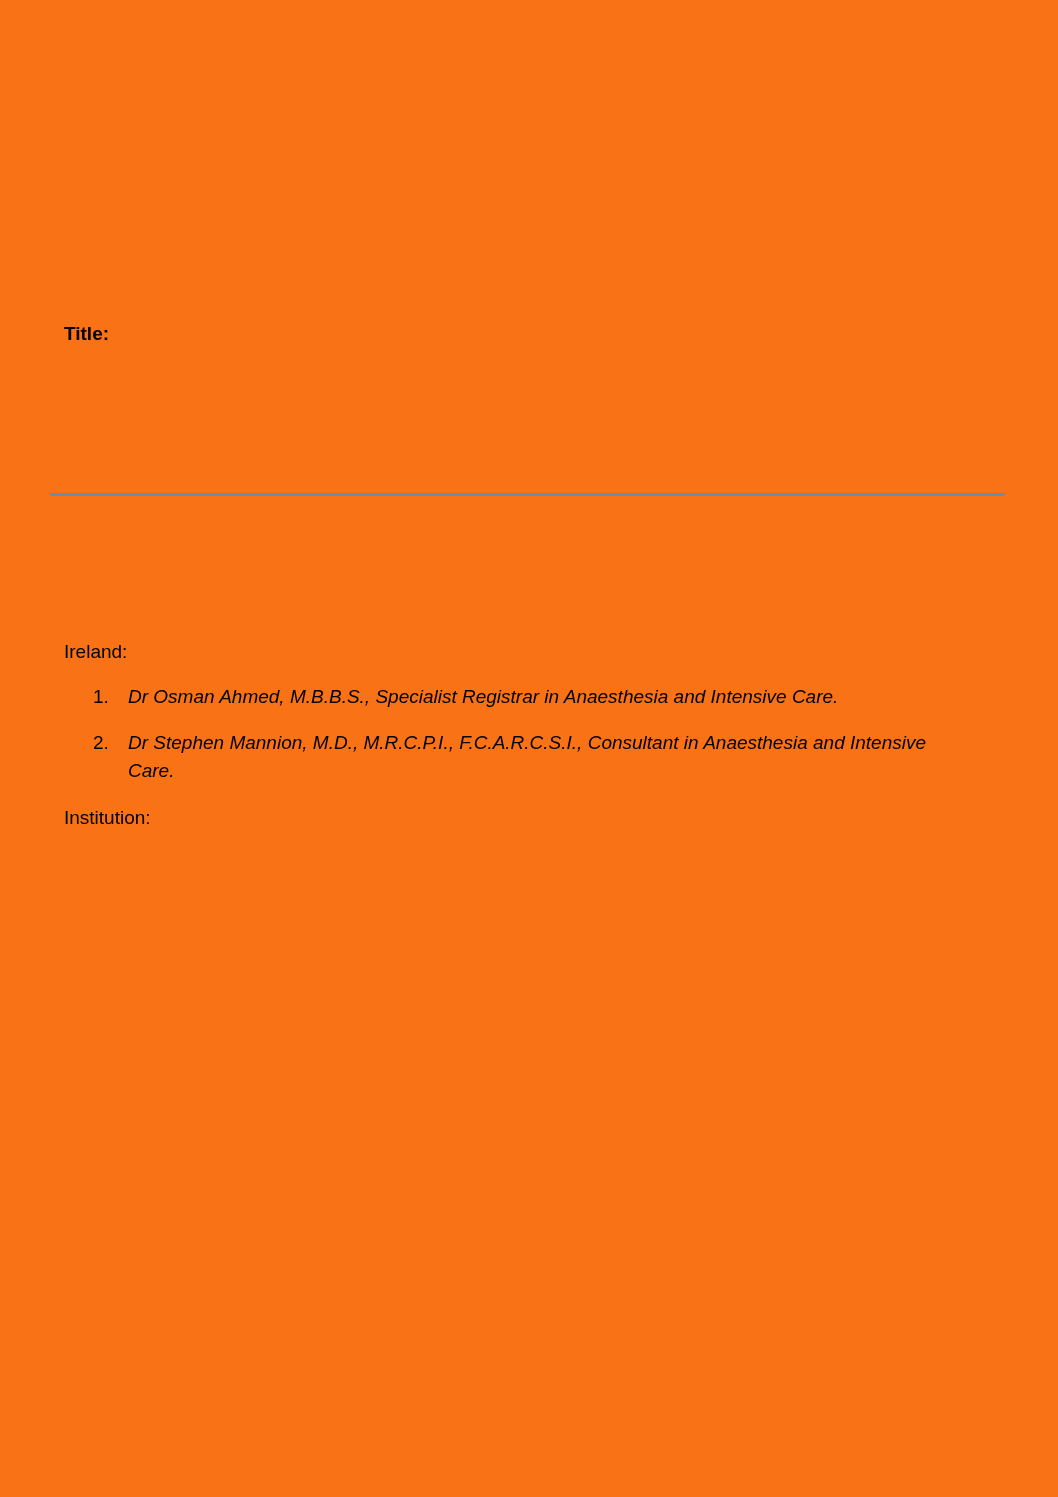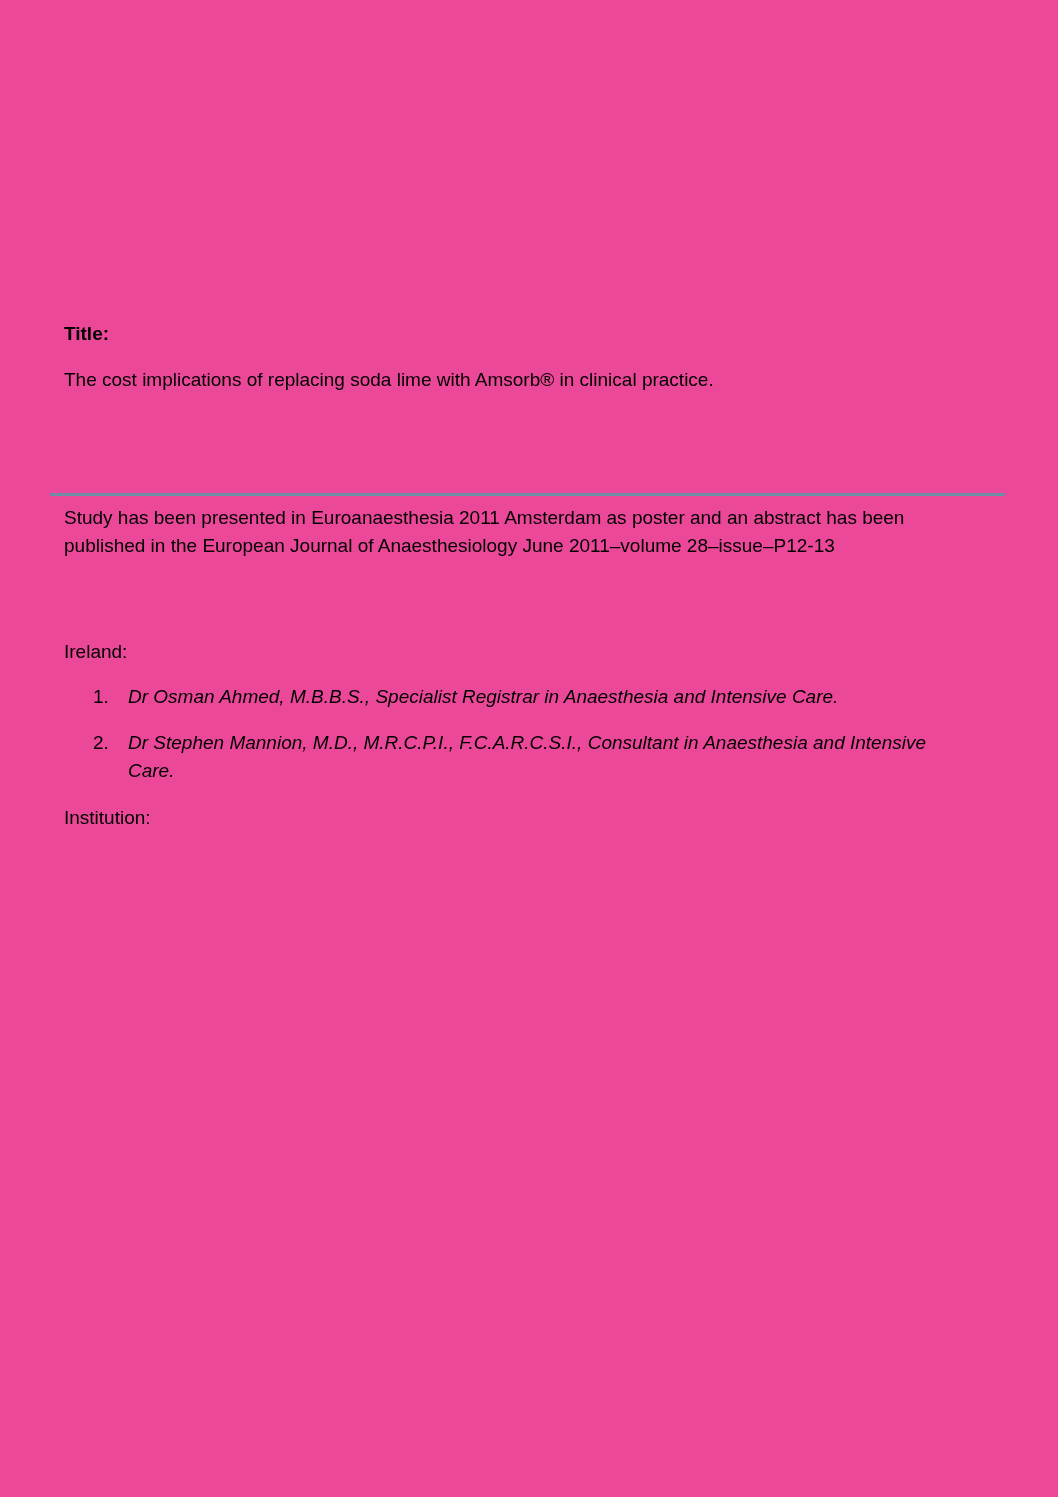--- a/index.html
+++ b/index.html
@@ -1,20 +1,20 @@
 <!DOCTYPE html>
 <html><head>
 <meta charset="utf-8">
 <style>
   html, body { margin: 0; padding: 0; background: #ffffff; }
   .page {
     position: relative;
     width: 1058px;
     height: 1497px;
-    background: #ec4899;
+    background: #f97316;
     font-family: "Liberation Sans", "DejaVu Sans", sans-serif;
     font-size: 19px;
     line-height: 28px;
     color: #000000;
     overflow: hidden;
   }
   .abs { position: absolute; }
   .bold { font-weight: bold; }
   .title-label   { left: 64px; top: 320px; }
   .title-text    { left: 64px; top: 366px; width: 940px; }
@@ -34,25 +34,23 @@
   .institution-label { left: 64px; top: 804px; }
   .institution-text  { left: 64px; top: 849px; width: 920px; }
 </style>
 </head>
 <body>
 
 <div class="page">
 
   <div class="abs title-label bold">Title:</div>
 
-  <div class="abs title-text">The cost implications of replacing soda lime with Amsorb® in clinical practice.</div>
 
   <div class="divider" style="background: rgb(110, 140, 165);"></div>
 
-  <div class="abs presentation-note">Study has been presented in Euroanaesthesia 2011 Amsterdam as poster and an abstract has been published in the European Journal of Anaesthesiology June 2011–volume 28–issue–P12-13</div>
 
   <div class="abs authors-label">Ireland:</div>
 
   <div class="abs author-row author-row-1">
     <span class="author-num">1.</span>
     <span class="author-text">Dr Osman Ahmed, M.B.B.S., Specialist Registrar in Anaesthesia and Intensive Care.</span>
   </div>
 
   <div class="abs author-row author-row-2">
     <span class="author-num">2.</span>

